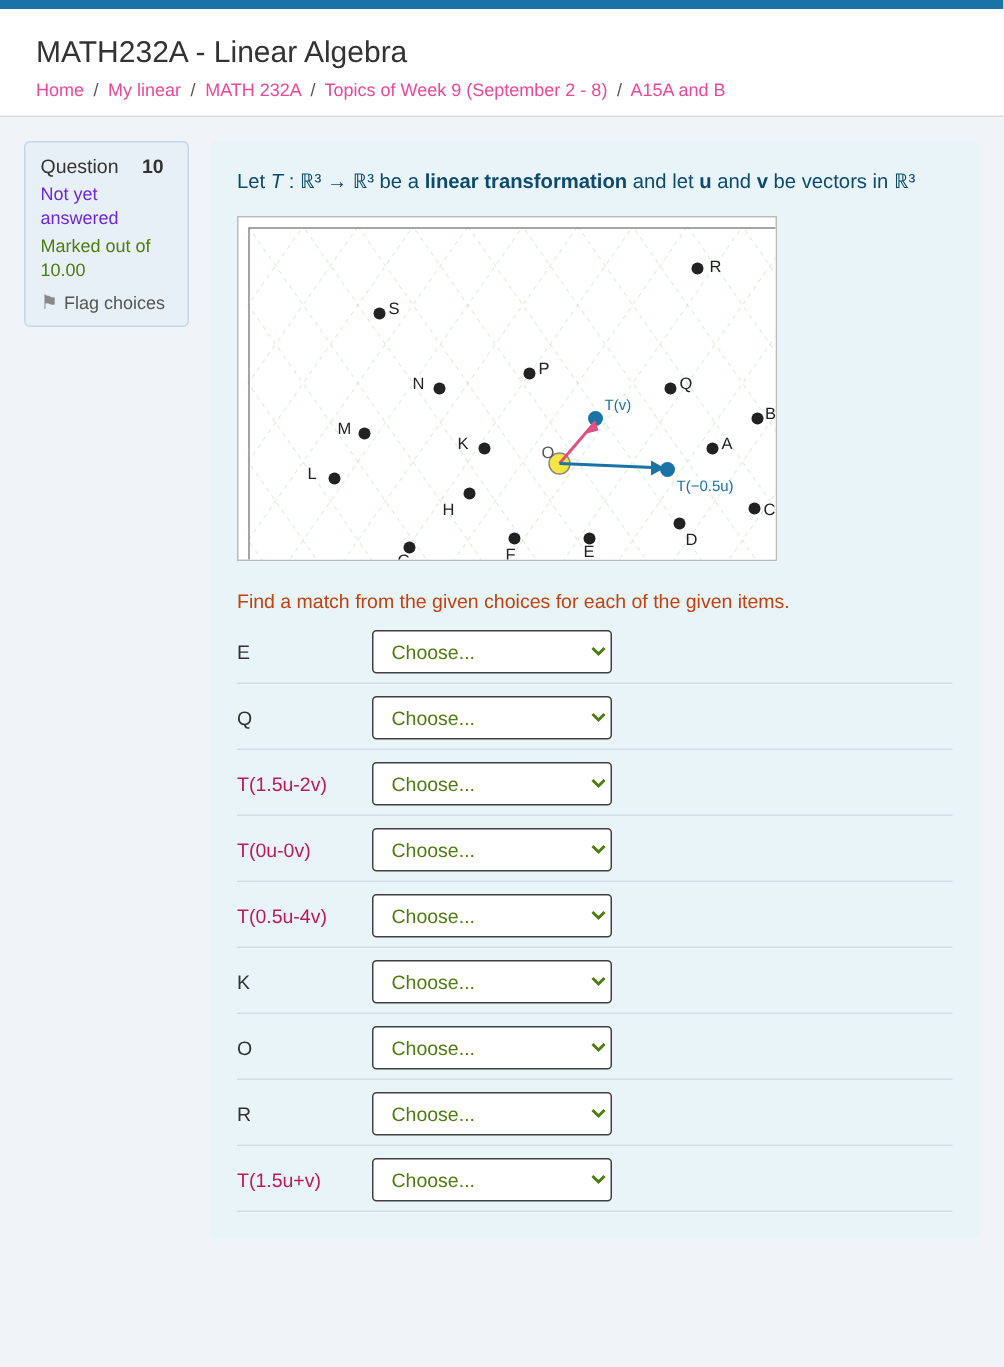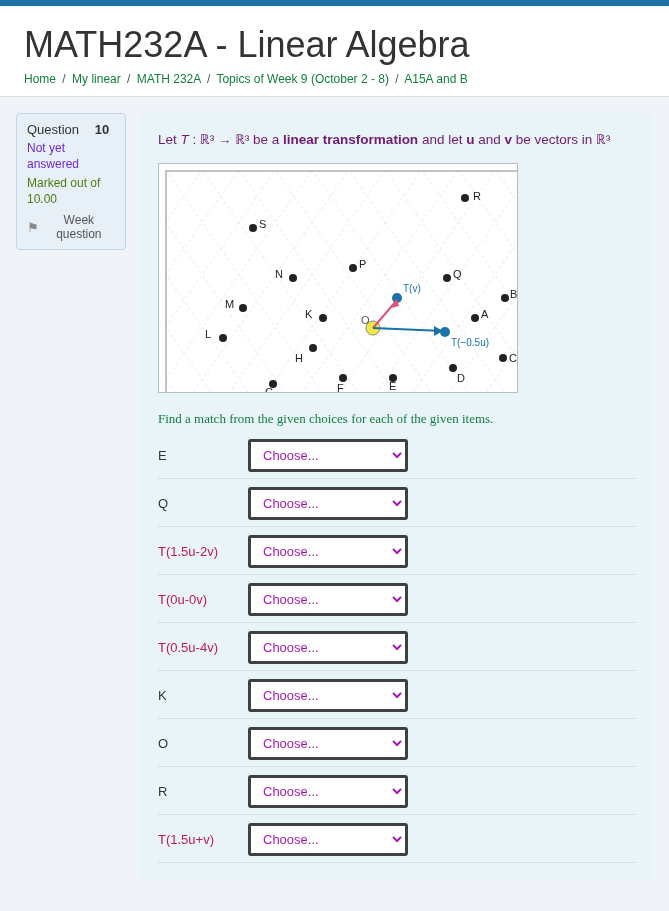--- a/index.html
+++ b/index.html
@@ -1,86 +1,86 @@
 <!DOCTYPE html>
 <html><head>
   <meta charset="utf-8">
   <style>
     * { box-sizing: border-box; margin: 0; padding: 0; }
     body { font-family: Arial, sans-serif; background: #f0f4f8; min-height: 911px; }
 
     .top-bar { height: 6px; background: #1a73a7; width: 100%; }
 
     .page-header { background: #fff; padding: 18px 24px 10px 24px; border-bottom: 1px solid #ddd; }
-    .page-title { font-size: 36px; color: #333; font-weight: normal; margin-bottom: 6px; }
+    .page-title { font-size: 20px; color: #333; font-weight: normal; margin-bottom: 6px; }
 
     .breadcrumb { font-size: 12px; color: #555; }
-    .breadcrumb a { color: #15803d; text-decoration: none; }
+    .breadcrumb a { color: #ec4899; text-decoration: none; }
     .breadcrumb span { color: #555; margin: 0 3px; }
 
     .content-area { display: flex; padding: 16px 16px; gap: 14px; }
 
     .sidebar { width: 110px; flex-shrink: 0; }
     .question-box { background: #e8f0f7; border: 1px solid #c5d5e8; border-radius: 4px; padding: 8px 10px; font-size: 12px; color: #333; }
     .question-box .q-label { font-size: 13px; margin-bottom: 4px; }
     .question-box .q-label strong { color: #333; margin-left: 12px; }
     .question-box .q-status { color: #6d28d9; margin-bottom: 4px; line-height: 1.3; }
     .question-box .q-mark { color: #4d7c0f; margin-bottom: 6px; line-height: 1.3; }
     .flag-btn { display: flex; align-items: center; gap: 4px; color: #555; font-size: 12px; cursor: pointer; background: none; border: none; padding: 0; }
     .flag-icon { color: #888; font-size: 13px; }
 
     .main-content { flex: 1; background: #e8f4f8; border-radius: 4px; padding: 16px 18px; }
 
-    .question-text { font-size: 13.5px; color: #701a75; line-height: 1.6; margin-bottom: 12px; }
+    .question-text { font-size: 13.5px; color: #0c4a6e; line-height: 1.6; margin-bottom: 12px; }
     .question-text em { font-style: italic; }
 
     .figure-container { border: 1px solid #bbb; background: #fff; padding: 6px; margin-bottom: 14px; display: inline-block; position: relative; width: 360px; height: 230px; overflow: hidden; }
 
-    .hint-text { font-size: 13px; color: #15803d; margin-bottom: 6px; font-family: Liberation Serif, serif; }
+    .hint-text { font-size: 13px; color: #c2410c; margin-bottom: 6px; }
     .hint-text2 { font-size: 13px; color: #222; margin-bottom: 16px; }
     .match-row { display: flex; align-items: center; margin-bottom: 2px; border-bottom: 1px solid #d0dde8; padding: 6px 0; }
     .match-label { width: 90px; font-size: 13px; color: #be185d; flex-shrink: 0; }
     .match-label.black { color: #333; }
     .match-select { flex: 1; }
-    .match-select select { width: 160px; padding: 5px 8px; font-size: 13px; border: 3px solid #404040; border-radius: 3px; background: #fff; color: #a21caf; appearance: auto; cursor: pointer; }
+    .match-select select { width: 160px; padding: 5px 8px; font-size: 13px; border: 1px solid #404040; border-radius: 3px; background: #fff; color: #4d7c0f; appearance: auto; cursor: pointer; }
 
     
     .figure-svg { width: 360px; height: 230px; }
   </style>
 </head>
 <body>
 
 <div class="top-bar"></div>
 
 <div class="page-header">
   <h1 class="page-title">MATH232A - Linear Algebra</h1>
   <div class="breadcrumb">
     <a href="#">Home</a>
     <span>/</span>
     <a href="#">My linear</a>
     <span>/</span>
     <a href="#">MATH 232A</a>
     <span>/</span>
-    <a href="#">Topics of Week 9 (October 2 - 8)</a>
+    <a href="#">Topics of Week 9 (September 2 - 8)</a>
     <span>/</span>
     <a href="#">A15A and B</a>
   </div>
 </div>
 
 <div class="content-area">
   <div class="sidebar">
     <div class="question-box">
       <div class="q-label">
         Question <strong>10</strong>
       </div>
       <div class="q-status">Not yet answered</div>
       <div class="q-mark">Marked out of 10.00</div>
       <button class="flag-btn">
         <span class="flag-icon">⚑</span>
-        <span>Week question</span>
+        <span>Flag choices</span>
       </button>
     </div>
   </div>
 
   <div class="main-content">
     <p class="question-text">
       Let <em>T</em> : ℝ³ → ℝ³ be a <strong>linear transformation</strong> and let <strong>u</strong> and <strong>v</strong> be vectors in ℝ³
     </p>
 
     <div class="figure-container">

